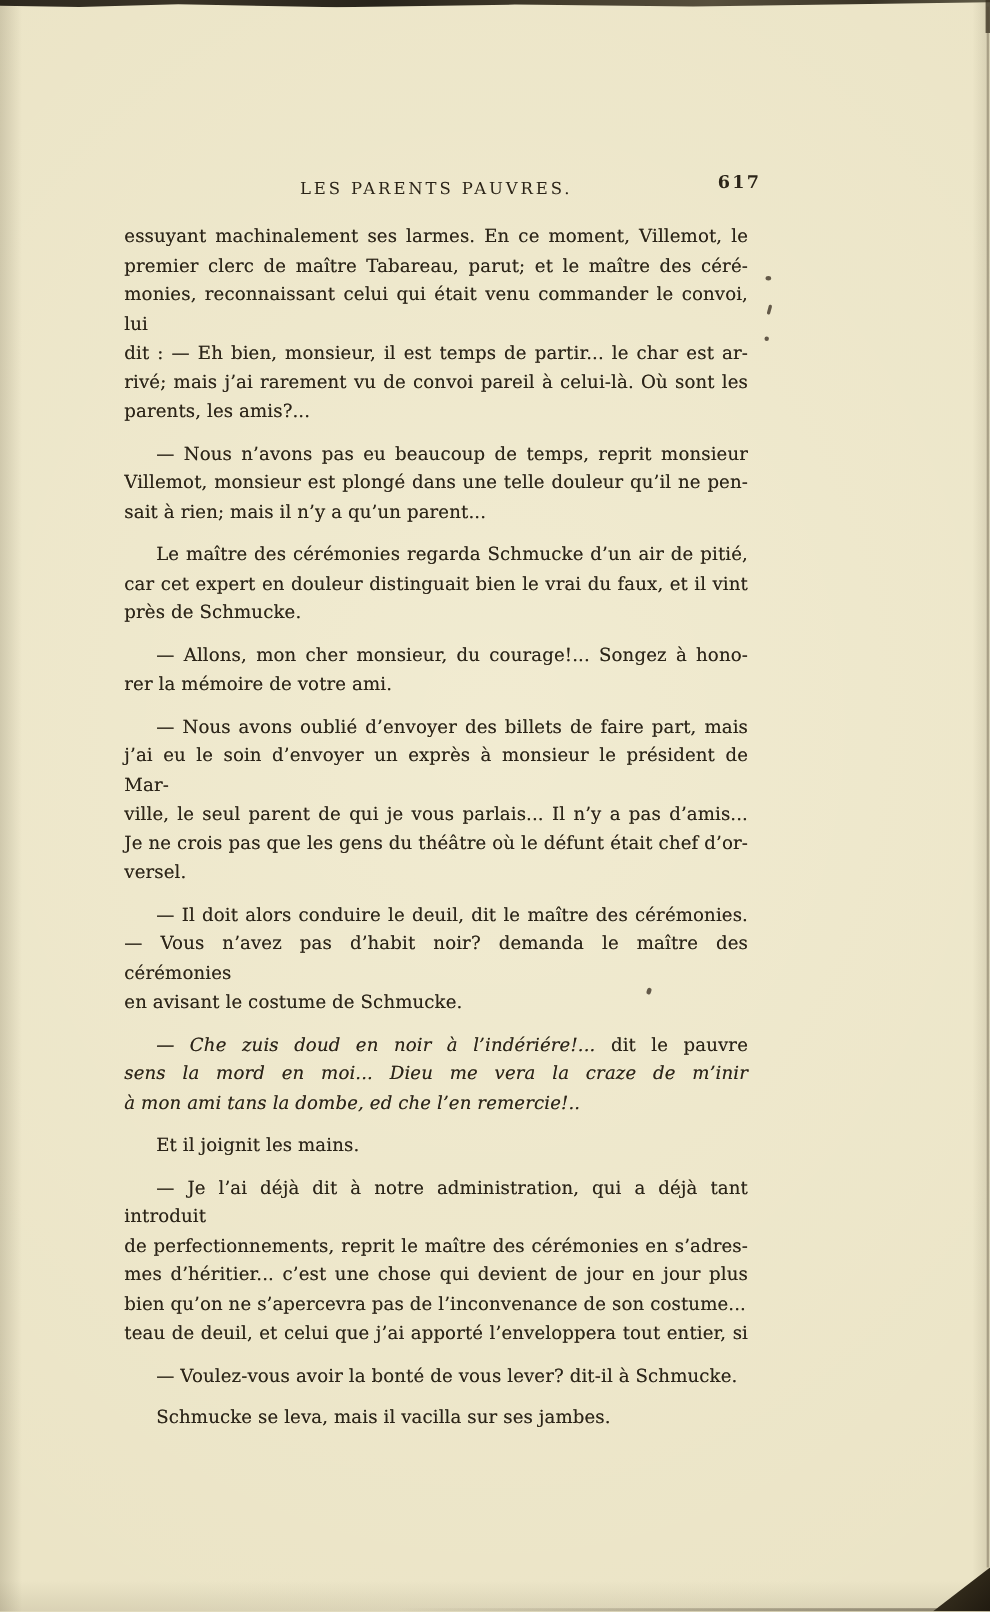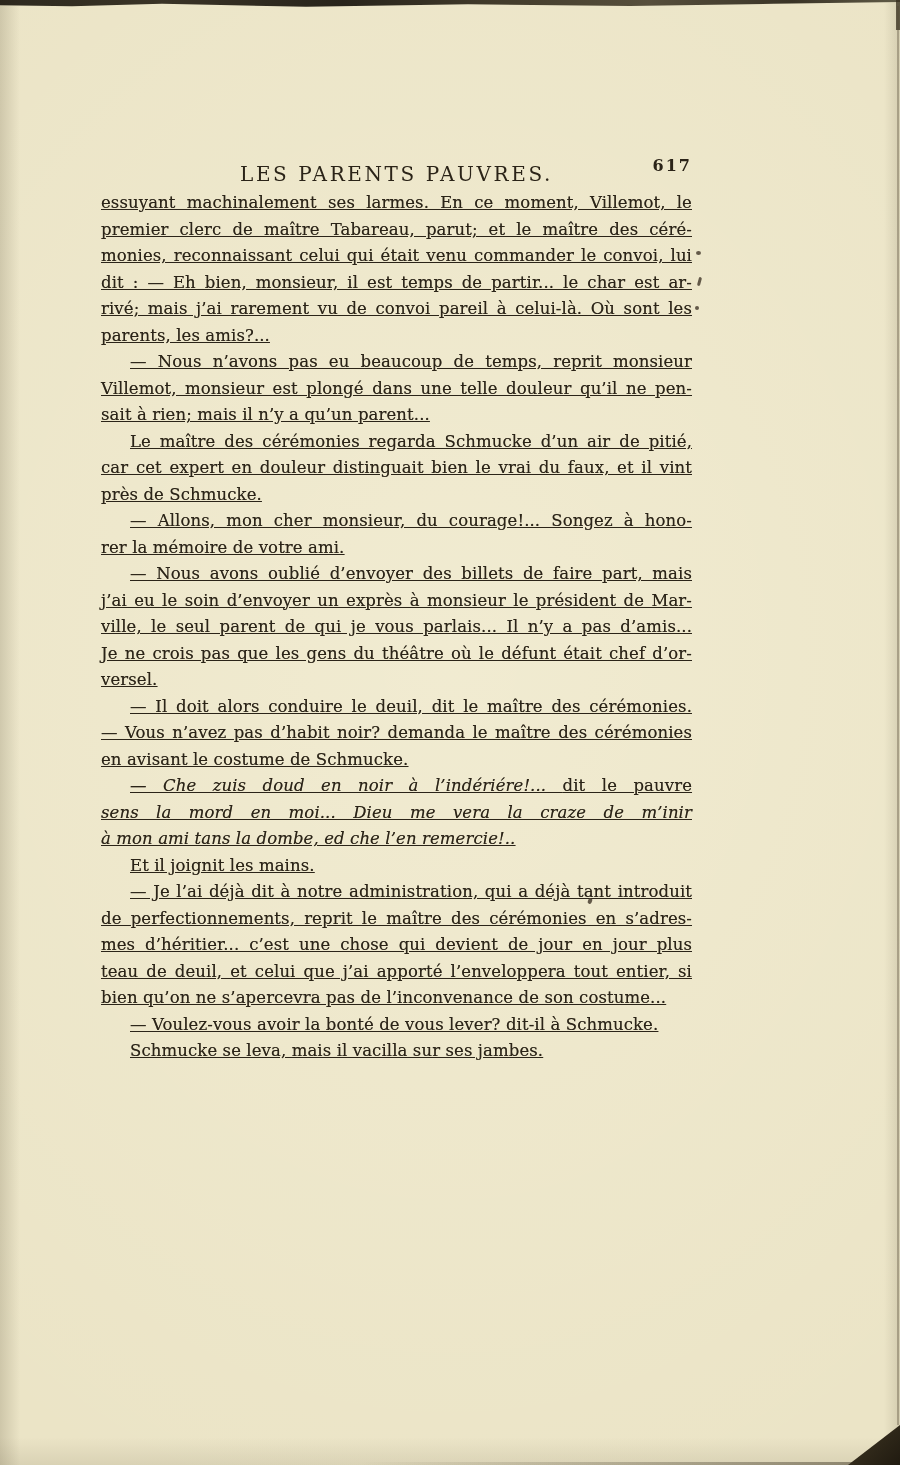--- a/index.html
+++ b/index.html
@@ -37,34 +37,34 @@
   .speck { position: absolute; background: #4a4031; border-radius: 50%; opacity: .85; }
   .speck.s1 { left: 696px; top: 251px; width: 5px; height: 4px; }
   .speck.s2 { left: 698px; top: 277px; width: 3px; height: 9px; border-radius: 2px; transform: rotate(15deg); }
   .speck.s3 { left: 695px; top: 306px; width: 4px; height: 4px; }
   .speck.s4 { left: 588px; top: 898px; width: 4px; height: 6px; border-radius: 2px; transform: rotate(20deg); }
 
   
   .header { position: absolute; left: 101px; top: 156px; width: 591px; height: 26px; }
   .running-title {
     position: absolute; left: 0; right: 0; top: 6px;
-    text-align: center; font-size: 20px; letter-spacing: 2.6px; font-weight: 400;
+    text-align: center; font-size: 15px; letter-spacing: 2.6px; font-weight: 400;
   }
   .page-number {
     position: absolute; right: 0; top: 0;
     font-size: 16px; font-weight: 700; letter-spacing: 2px;
   }
 
   
   .text-block {
     position: absolute; left: 101px; top: 190px; width: 591px;
     font-size: 16.5px; line-height: 26.5px; letter-spacing: 0.1px;
     text-shadow: 0 0 .3px rgba(43,36,24,.55);
   }
-  .paragraph { margin: 0; text-decoration: underline; }
+  .paragraph { margin: 12px; }
   .line { min-height: 26.5px; text-align: justify; text-align-last: justify; }
   .line.last { text-align-last: left; }
   .line.indent { text-indent: 29px; }
   em { font-style: italic; }
 </style>
 </head>
 <body>
 
 <div class="page">
 
@@ -118,22 +118,22 @@
         <div class="line"><em>sens la mord en moi... Dieu me vera la craze de m’inir</em></div>
         <div class="line last"><em>à mon ami tans la dombe, ed che l’en remercie!..</em></div>
       </div>
       <div class="paragraph">
         <div class="line last indent"><span>Et il joignit les mains.</span></div>
       </div>
       <div class="paragraph">
         <div class="line indent"><span>— Je l’ai déjà dit à notre administration, qui a déjà tant introduit</span></div>
         <div class="line"><span>de perfectionnements, reprit le maître des cérémonies en s’adres-</span></div>
         <div class="line"><span>mes d’héritier... c’est une chose qui devient de jour en jour plus</span></div>
+        <div class="line last"><span>bien qu’on ne s’apercevra pas de l’inconvenance de son costume...</span></div>
         <div class="line"><span>teau de deuil, et celui que j’ai apporté l’enveloppera tout entier, si</span></div>
-        <div class="line last"><span>bien qu’on ne s’apercevra pas de l’inconvenance de son costume...</span></div>
       </div>
       <div class="paragraph">
         <div class="line last indent"><span>— Voulez-vous avoir la bonté de vous lever? dit-il à Schmucke.</span></div>
       </div>
       <div class="paragraph">
         <div class="line last indent"><span>Schmucke se leva, mais il vacilla sur ses jambes.</span></div>
       </div>
     </div>
 
   <div class="speck s1"></div>

